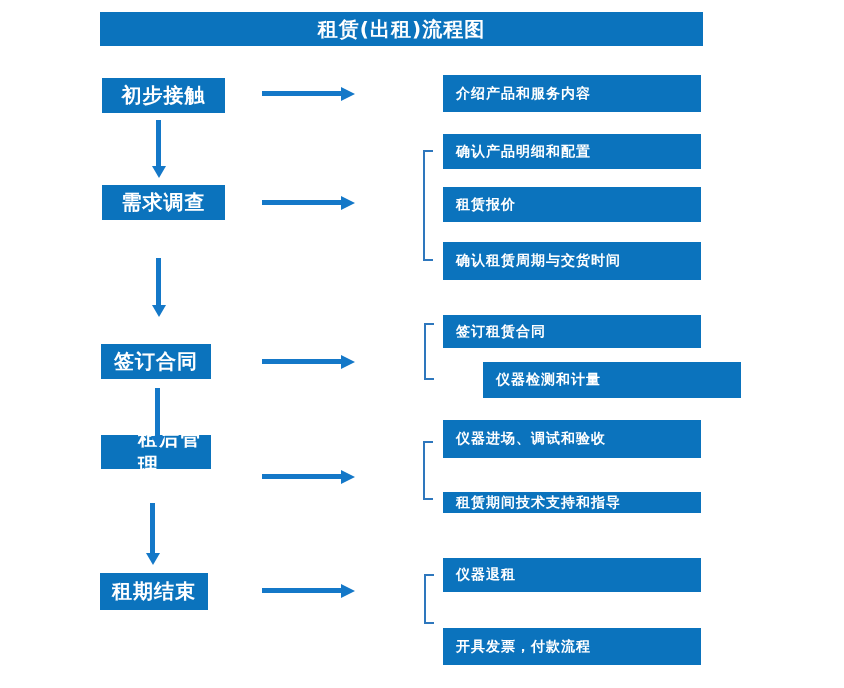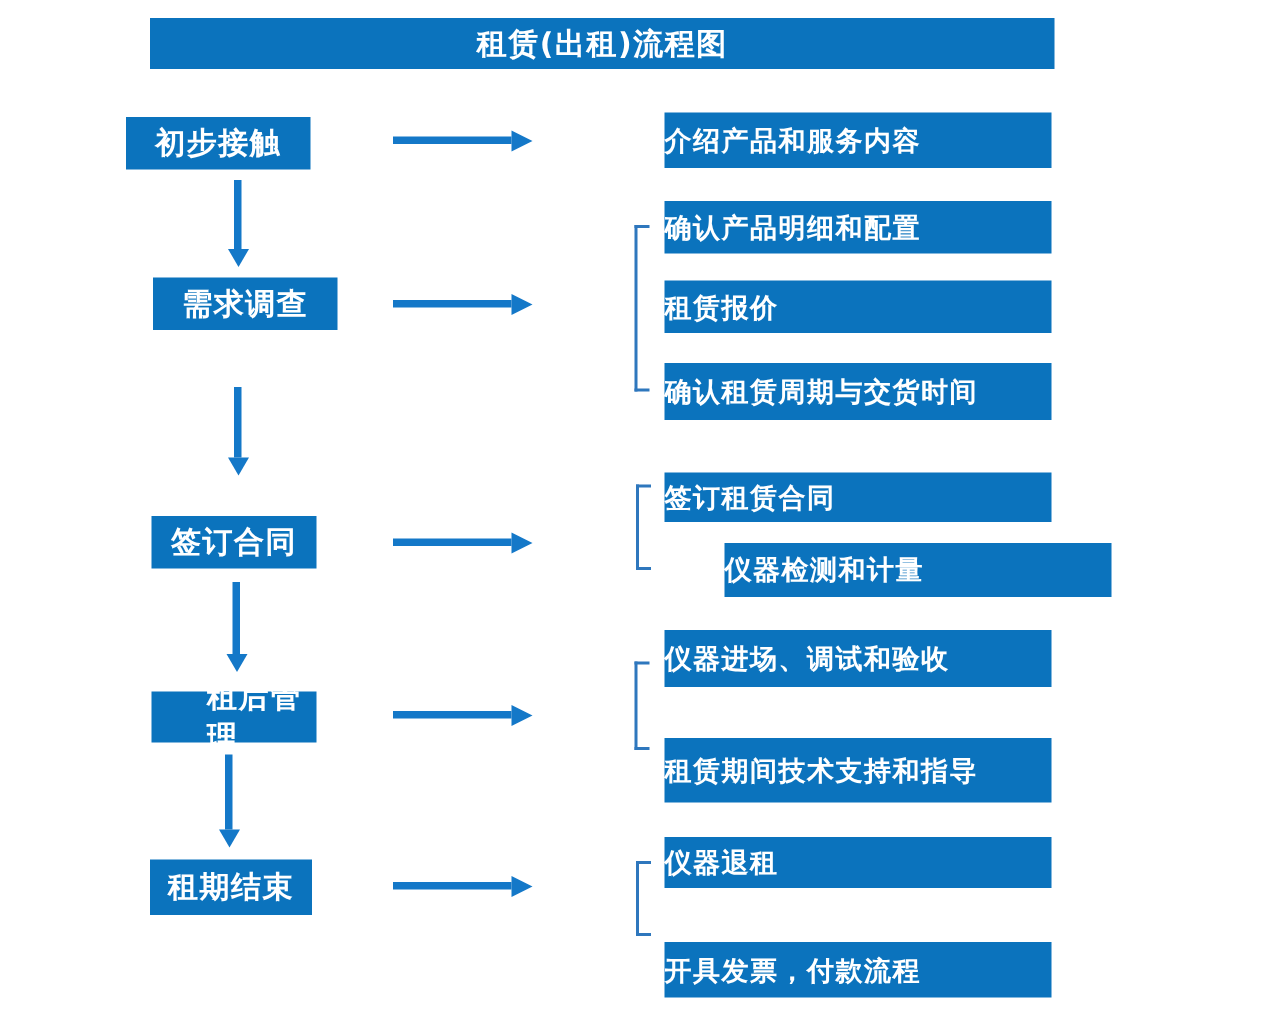--- a/index.html
+++ b/index.html
@@ -33,22 +33,23 @@
     color: var(--text_on_primary);
     font-size: 20px; font-weight: bold;
     display: flex; align-items: center; justify-content: center;
     letter-spacing: 1px;
   }
   .detail-box {
     position: absolute;
     left: 443px; width: 258px;
     background: var(--primary);
     color: var(--text_on_primary);
-    font-size: 18px; font-weight: bold;
+    font-size: 14px; font-weight: bold;
     display: flex; align-items: center;
+    padding-left: 13px;
     letter-spacing: 1px;
   }
   .h-arrow {
     position: absolute;
     width: 79px; height: 5px;
     background: var(--arrow);
   }
   .h-arrow::after {
     content: "";
     position: absolute;
@@ -80,24 +81,24 @@
     background: transparent;
   }
 </style>
 </head>
 <body>
 
 <div class="canvas">
 
   <div class="title-bar">租赁(出租)流程图</div>
 
-  <div class="step-box" style="left:84px; top:78px;  width:123px; height:35px;text-align:center;">初步接触</div>
+  <div class="step-box" style="left:102px; top:78px;  width:123px; height:35px;text-align:center;">初步接触</div>
   <div class="step-box" style="left:102px; top:185px; width:123px; height:35px;">需求调查</div>
   <div class="step-box" style="left:101px; top:344px; width:110px; height:35px;">签订合同</div>
-  <div class="step-box" style="left:101px; top:461px; width:110px; height:34px;padding-left:37px;">租后管理</div>
+  <div class="step-box" style="left:101px; top:435px; width:110px; height:34px;padding-left:37px;">租后管理</div>
   <div class="step-box" style="left:100px; top:573px; width:108px; height:37px;">租期结束</div>
 
   <div class="v-arrow" style="left:156px; top:120px; height:46px;"></div>
   <div class="v-arrow" style="left:156px; top:258px; height:47px;"></div>
   <div class="v-arrow" style="left:155px; top:388px; height:48px;"></div>
   <div class="v-arrow" style="left:150px; top:503px; height:50px;"></div>
 
   <div class="h-arrow" style="left:262px; top:91px;"></div>
   <div class="h-arrow" style="left:262px; top:200px;"></div>
   <div class="h-arrow" style="left:262px; top:359px;"></div>
@@ -109,17 +110,17 @@
   <div class="bracket" style="left:423px; top:441px; height:59px;"></div>
   <div class="bracket" style="left:424px; top:574px; height:50px;"></div>
 
   <div class="detail-box" style="top:75px;  height:37px;">介绍产品和服务内容</div>
   <div class="detail-box" style="top:134px; height:35px;">确认产品明细和配置</div>
   <div class="detail-box" style="top:187px; height:35px;">租赁报价</div>
   <div class="detail-box" style="top:242px; height:38px;">确认租赁周期与交货时间</div>
   <div class="detail-box" style="top:315px; height:33px;">签订租赁合同</div>
   <div class="detail-box" style="top:362px; height:36px;margin-left:40px;">仪器检测和计量</div>
   <div class="detail-box" style="top:420px; height:38px;">仪器进场、调试和验收</div>
-  <div class="detail-box" style="top:492px; height:43px;">租赁期间技术支持和指导</div>
+  <div class="detail-box" style="top:492px; height:21px;">租赁期间技术支持和指导</div>
   <div class="detail-box" style="top:558px; height:34px;font-family:Liberation Mono, monospace;">仪器退租</div>
   <div class="detail-box" style="top:605px; height:37px;margin-top:23px;">开具发票，付款流程</div>
 
 </div>
 
 </body></html>

